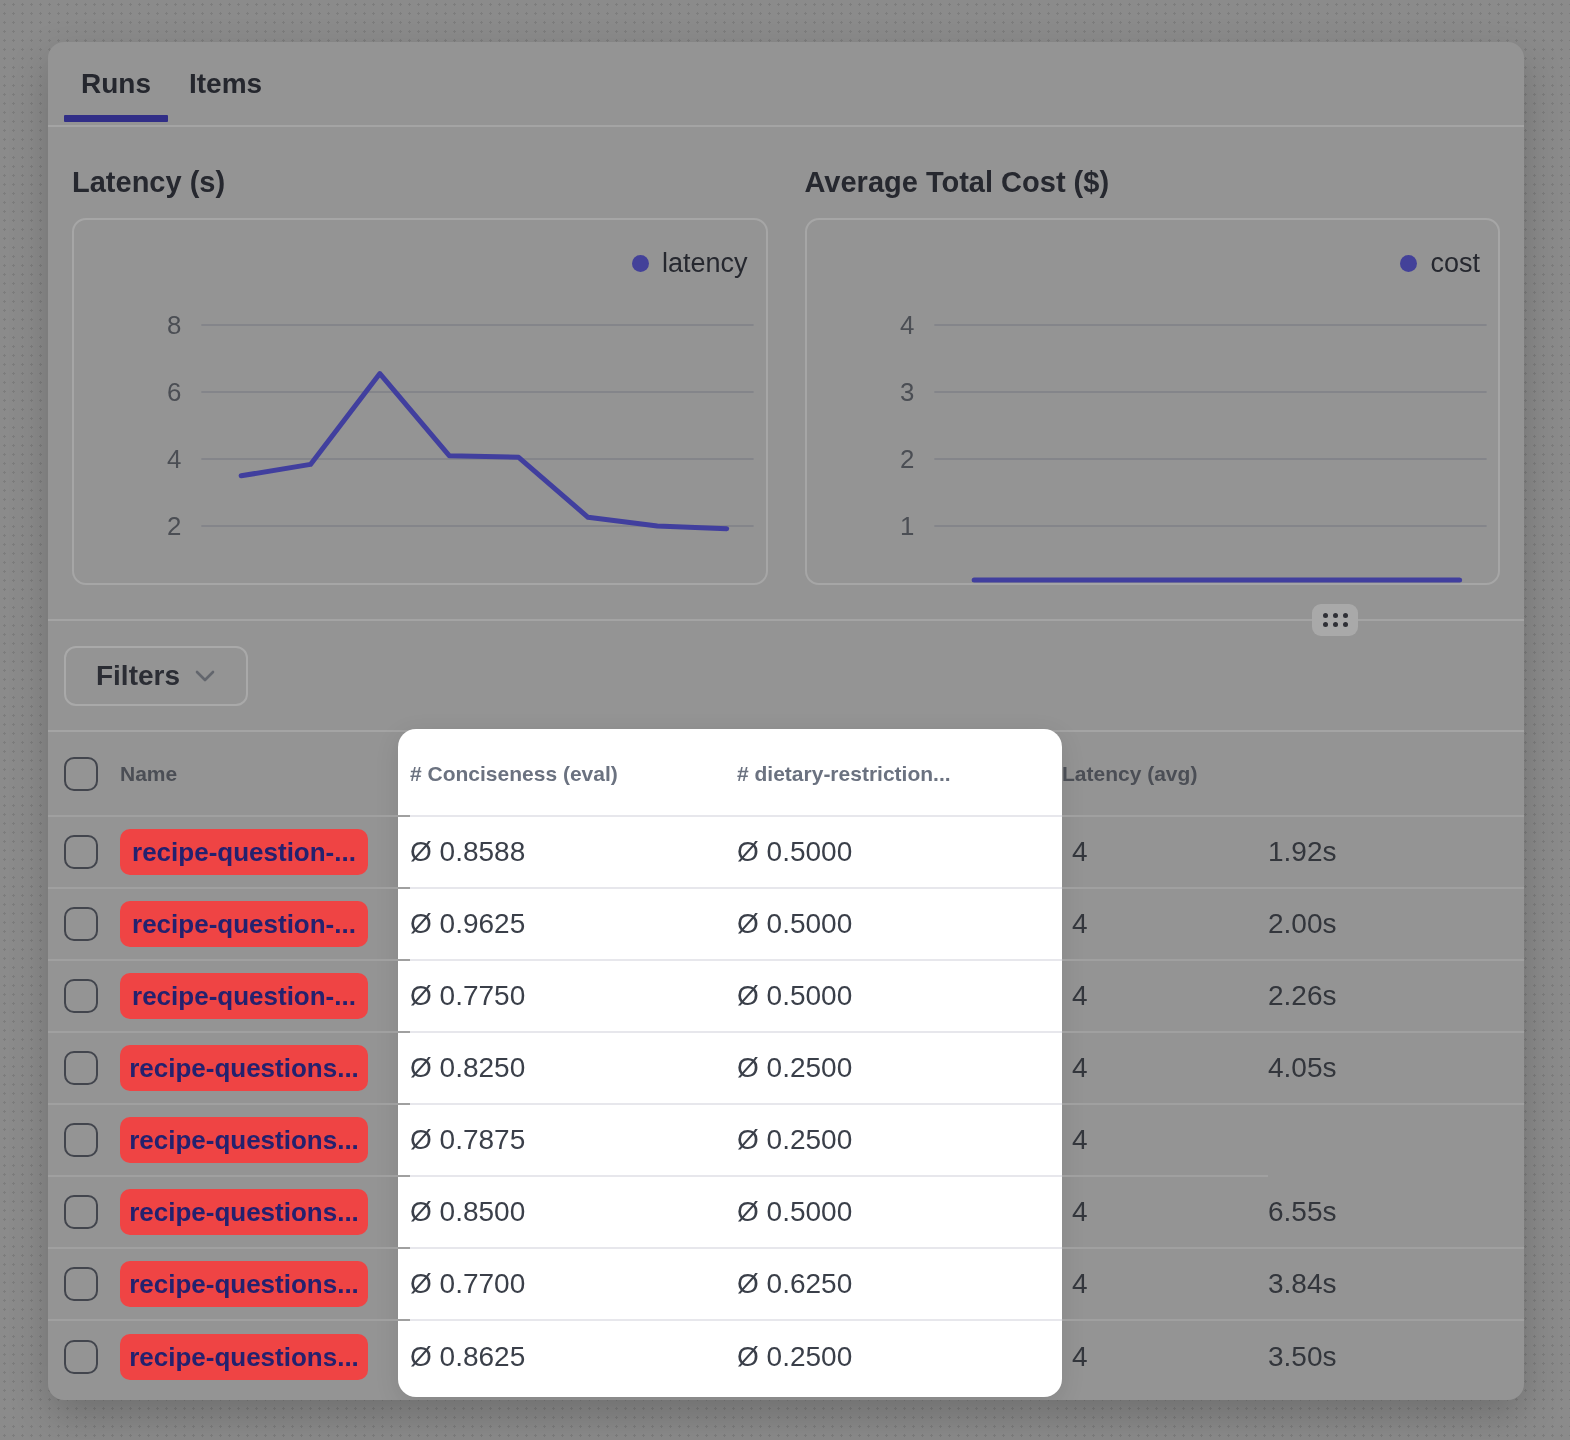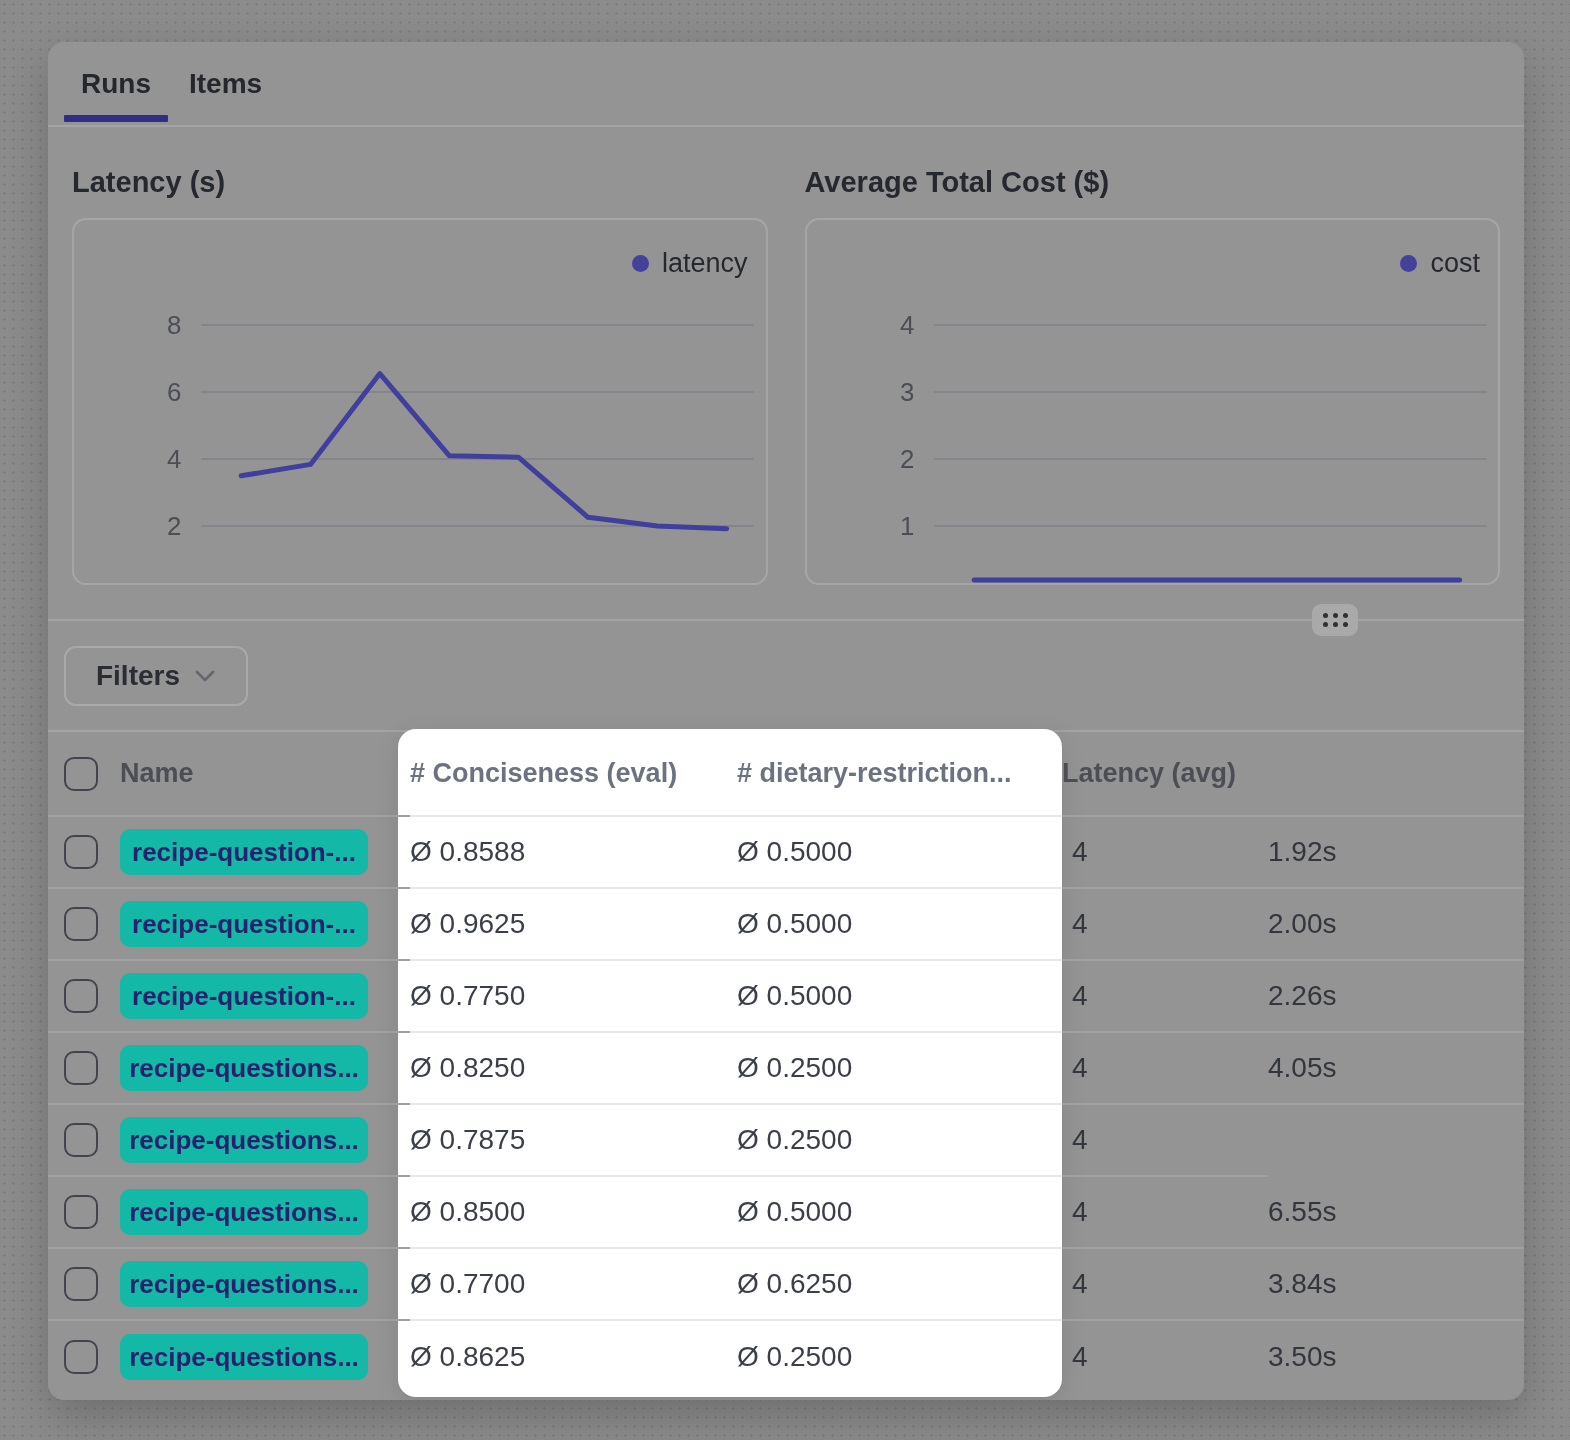--- a/index.html
+++ b/index.html
@@ -52,25 +52,25 @@
   .c { height:100%; display:flex; align-items:center; }
   .c1 { width:72px; padding-left:16px; }
   .c2 { width:290px; }
   .c3 { width:327px; }
   .c4 { width:325px; }
   .c5 { width:206px; padding-left:10px; }
   .c6 { flex:1; }
   .dimb { border-bottom:2px solid #a0a0a0; }
   .litb { border-bottom:2px solid #e7e7ec; }
   .trow.last .c { border-bottom:none; }
-  .hlabel { font-size:27px; font-weight:600; }
+  .hlabel { font-size:21px; font-weight:600; }
   .h-dim { color:#4b4e55; }
   .h-lit { color:#6b7280; }
   .checkbox { width:34px; height:34px; border:2.5px solid #42454d; border-radius:10px; background:transparent; cursor:pointer; flex:none; }
-  .pill { width:248px; height:46px; line-height:46px; text-align:center; background:#14b8a6; border-radius:10px;
+  .pill { width:248px; height:46px; line-height:46px; text-align:center; background:#ef4444; border-radius:10px;
           color:#24216e; font-weight:700; font-size:26px; cursor:pointer;
           white-space:nowrap; overflow:hidden; }
   .val { font-size:28px; }
   .lit { color:#3a3f49; }
   .dim { color:#33363c; }
 </style>
 </head>
 <body>
 
 <div class="card">

